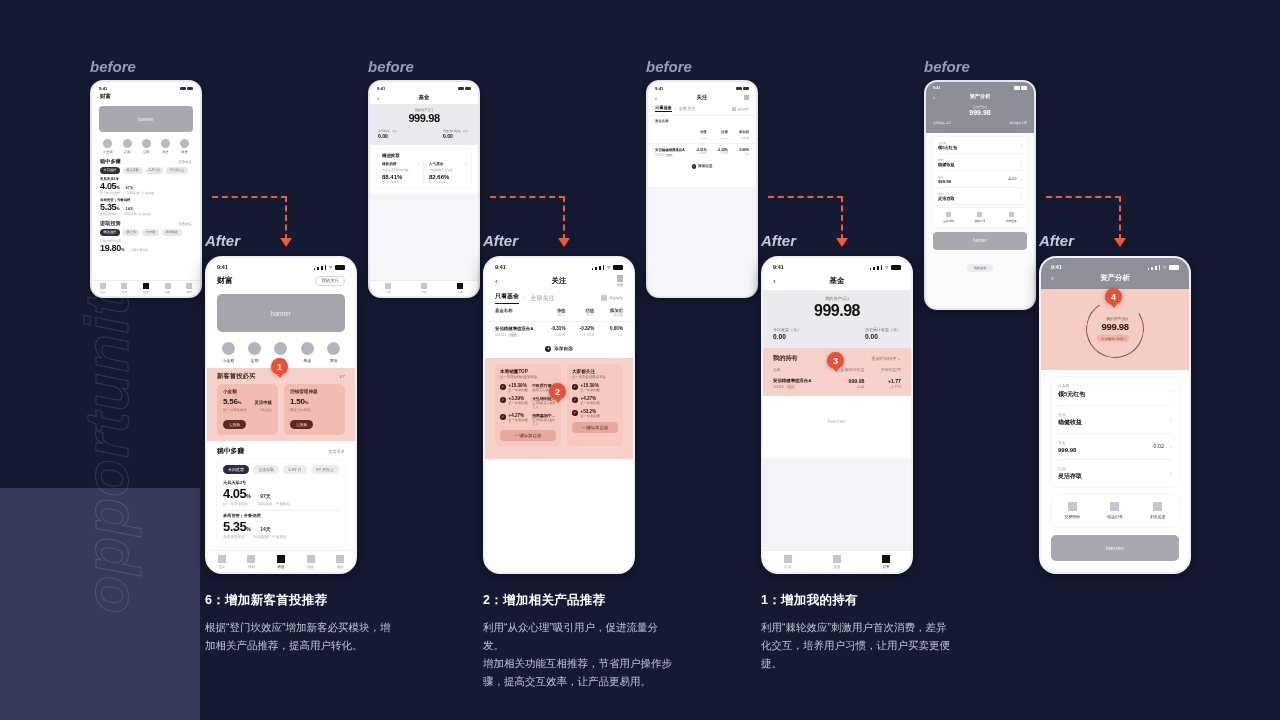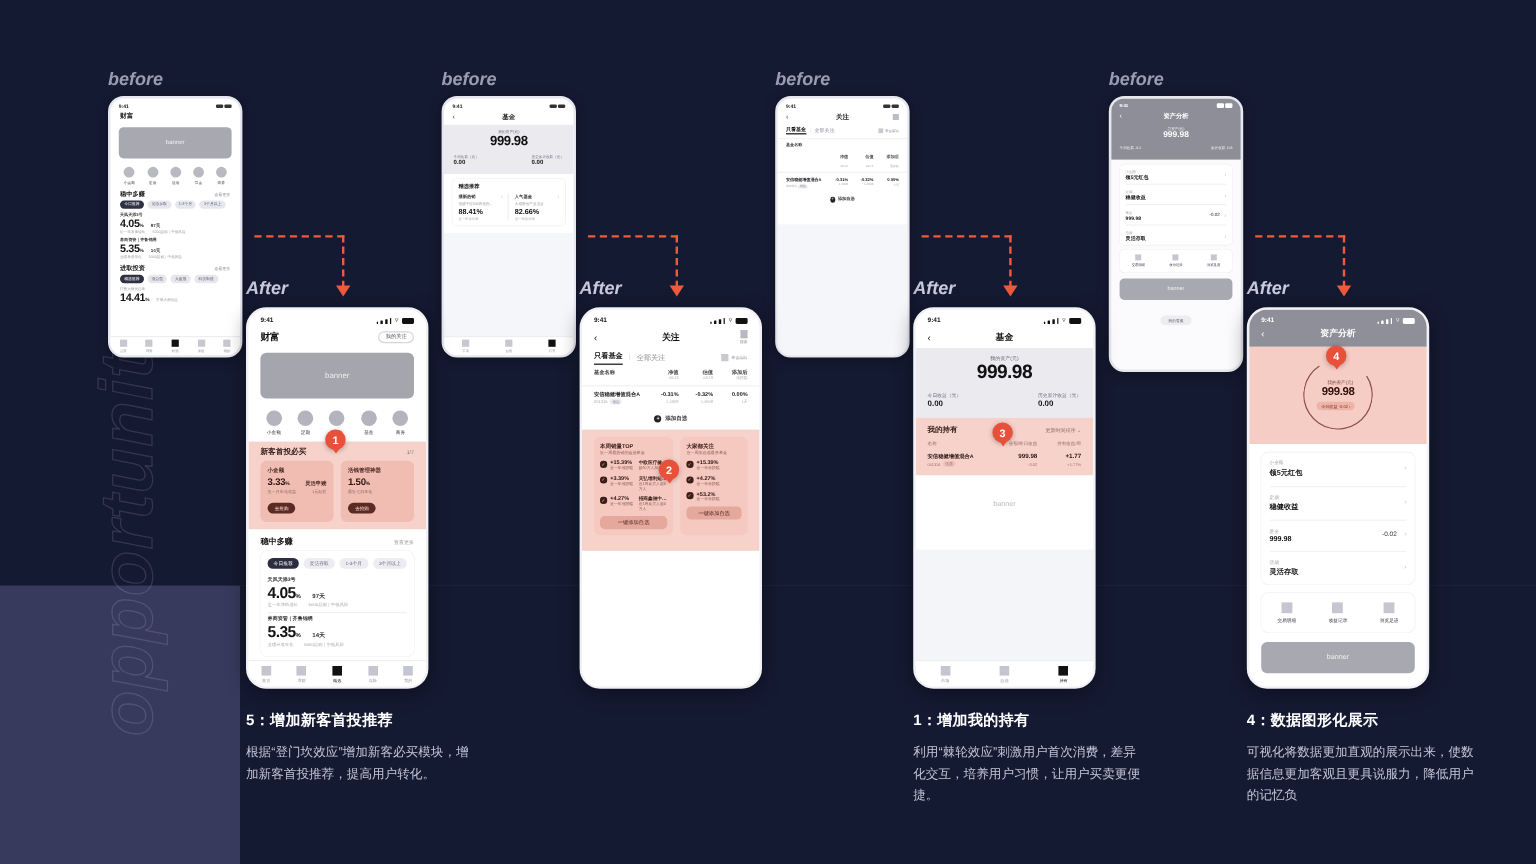--- a/index.html
+++ b/index.html
@@ -452,21 +452,21 @@
     </div>
     <div class="sm-chips">
       <div class="sm-chip on">精选推荐</div>
       <div class="sm-chip">混合型</div>
       <div class="sm-chip">大盘股</div>
       <div class="sm-chip">科技制造</div>
     </div>
     <div class="sm-row">
       <div class="sub">打新大师优选基</div>
       <div class="sm-inline">
-          <div class="big"><span>14.41</span><i>%</i></div>
+          <div class="big"><span>19.80</span><i>%</i></div>
           <div class="sub">打新大师优选</div>
         </div>
     </div>
     <div class="sm-tabbar">
       <div class="sm-tab">
           <div class="sq"></div>
           <div class="tl">首页</div>
         </div>
       <div class="sm-tab">
           <div class="sq"></div>
@@ -721,21 +721,21 @@
     </div>
     <div class="pinkband">
       <div class="pink-head">
         <b>新客首投必买</b>
         <span>1/7</span>
       </div>
       <div class="pink-cards">
         <div class="pink-card">
           <div class="pc-t">小金额</div>
           <div class="pc-row">
-            <div class="pc-big"><span>3.33</span><i>%</i></div>
+            <div class="pc-big"><span>5.56</span><i>%</i></div>
             <div class="pc-r">灵活申赎</div>
           </div>
           <div class="pc-row">
               <div class="pc-sub">近一月年化收益</div>
               <div class="pc-sub">1元起投</div>
             </div>
           <div class="pc-btn">去抢购</div>
         </div>
         <div class="pink-card">
           <div class="pc-t">活钱管理神器</div>
@@ -1082,24 +1082,25 @@
         </div>
       <div class="p4-q">
           <div class="sq"></div>
           <div class="lb">浏览足迹</div>
         </div>
     </div>
     <div class="p4-banner">banner</div>
   </div>
 
   <div class="caption" style="left:205px; top:592px;">
-    <div class="ct">5：增加新客首投推荐</div>
-    <div class="cb">根据“登门坎效应”增加新客必买模块，增加新客首投推荐，提高用户转化。</div>
+    <div class="ct">6：增加新客首投推荐</div>
+    <div class="cb">根据“登门坎效应”增加新客必买模块，增加相关产品推荐，提高用户转化。</div>
+  </div>
+  <div class="caption" style="left:483px; top:592px;">
+    <div class="ct">2：增加相关产品推荐</div>
+    <div class="cb" style="white-space:pre-line;">利用“从众心理”吸引用户，促进流量分发。
+增加相关功能互相推荐，节省用户操作步骤，提高交互效率，让产品更易用。</div>
   </div>
   <div class="caption" style="left:761px; top:592px;">
     <div class="ct">1：增加我的持有</div>
     <div class="cb">利用“棘轮效应”刺激用户首次消费，差异化交互，培养用户习惯，让用户买卖更便捷。</div>
   </div>
-  <div class="caption" style="left:1039px; top:592px;">
-    <div class="ct">4：数据图形化展示</div>
-    <div class="cb">可视化将数据更加直观的展示出来，使数据信息更加客观且更具说服力，降低用户的记忆负</div>
-  </div>
 </div>
 
 </body></html>

